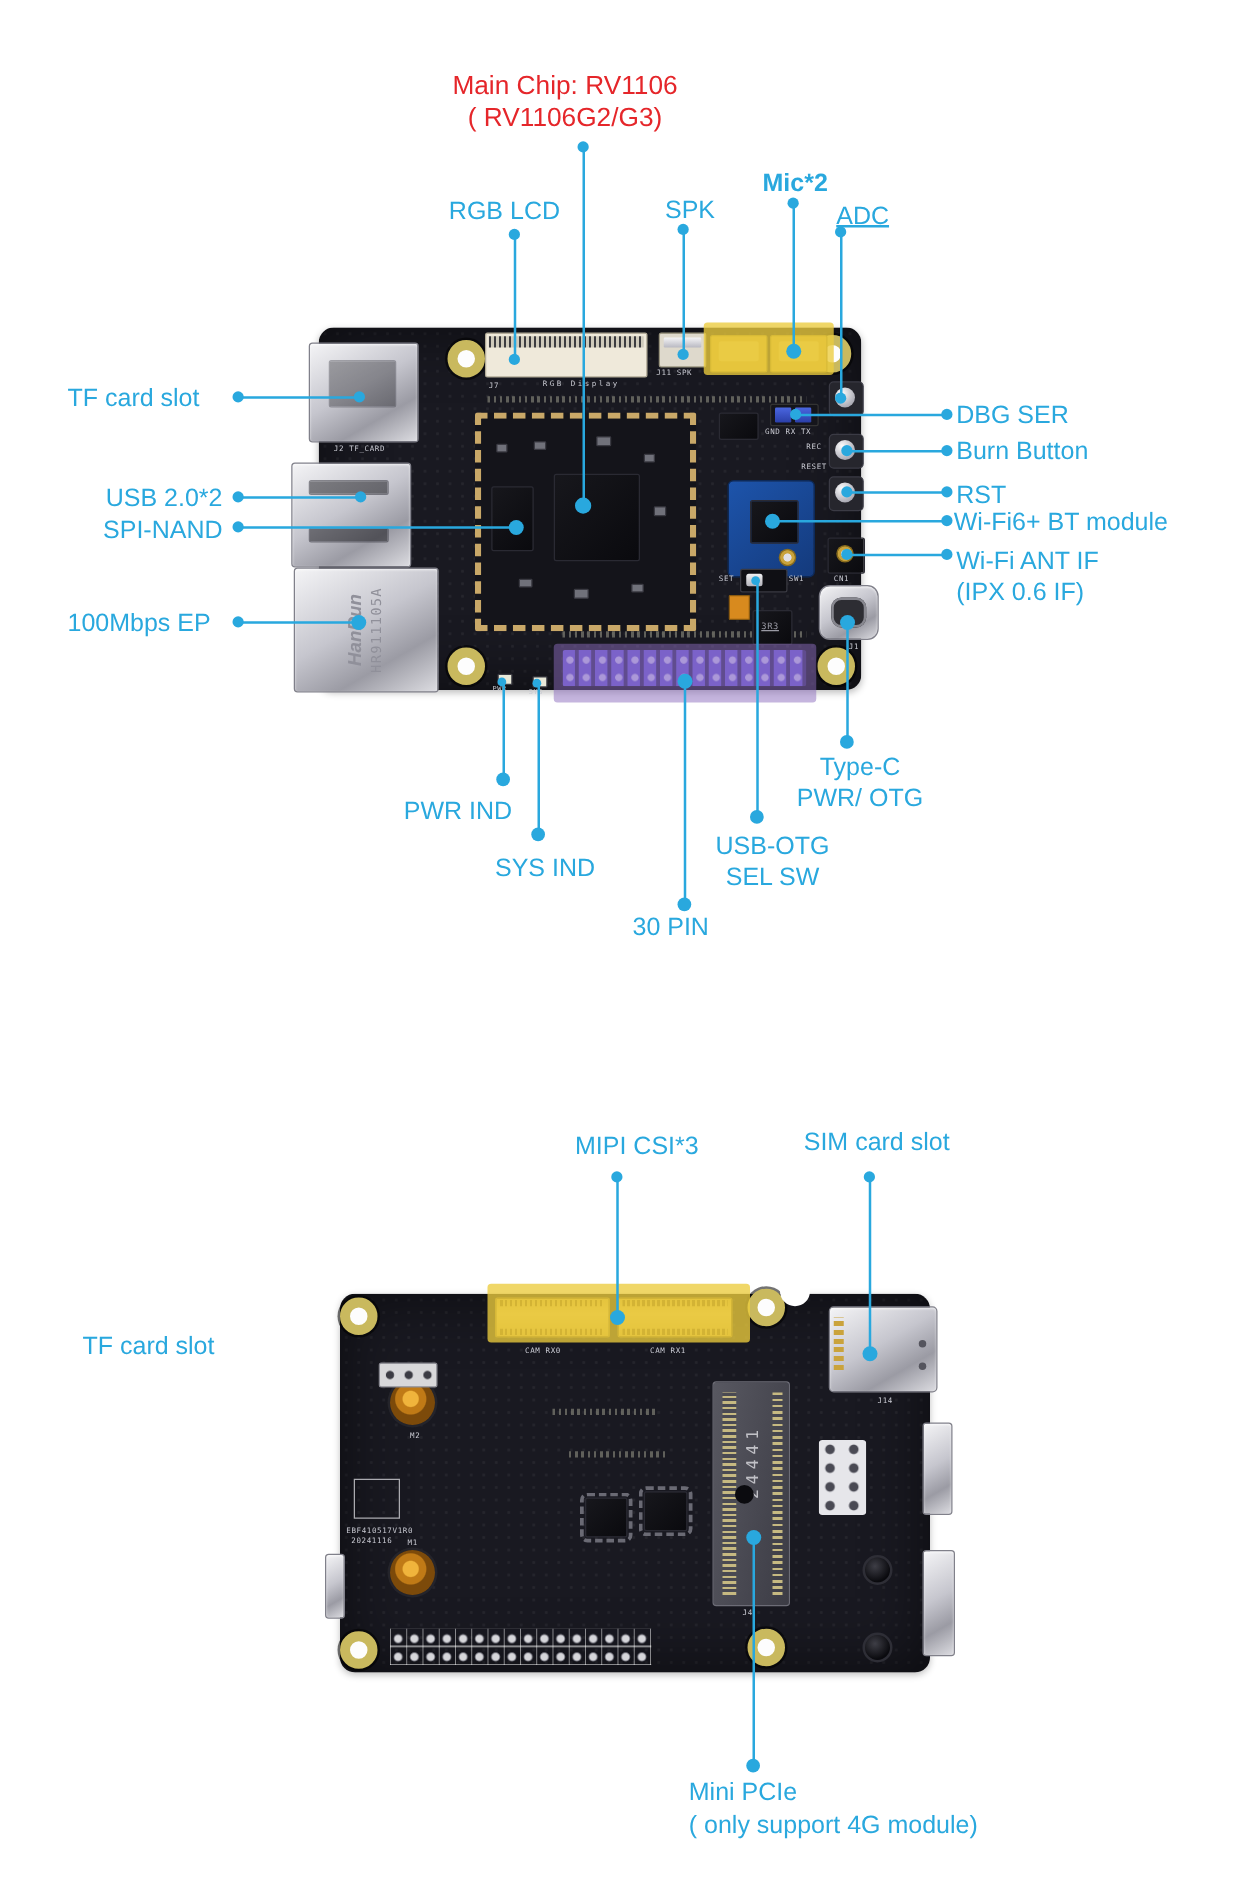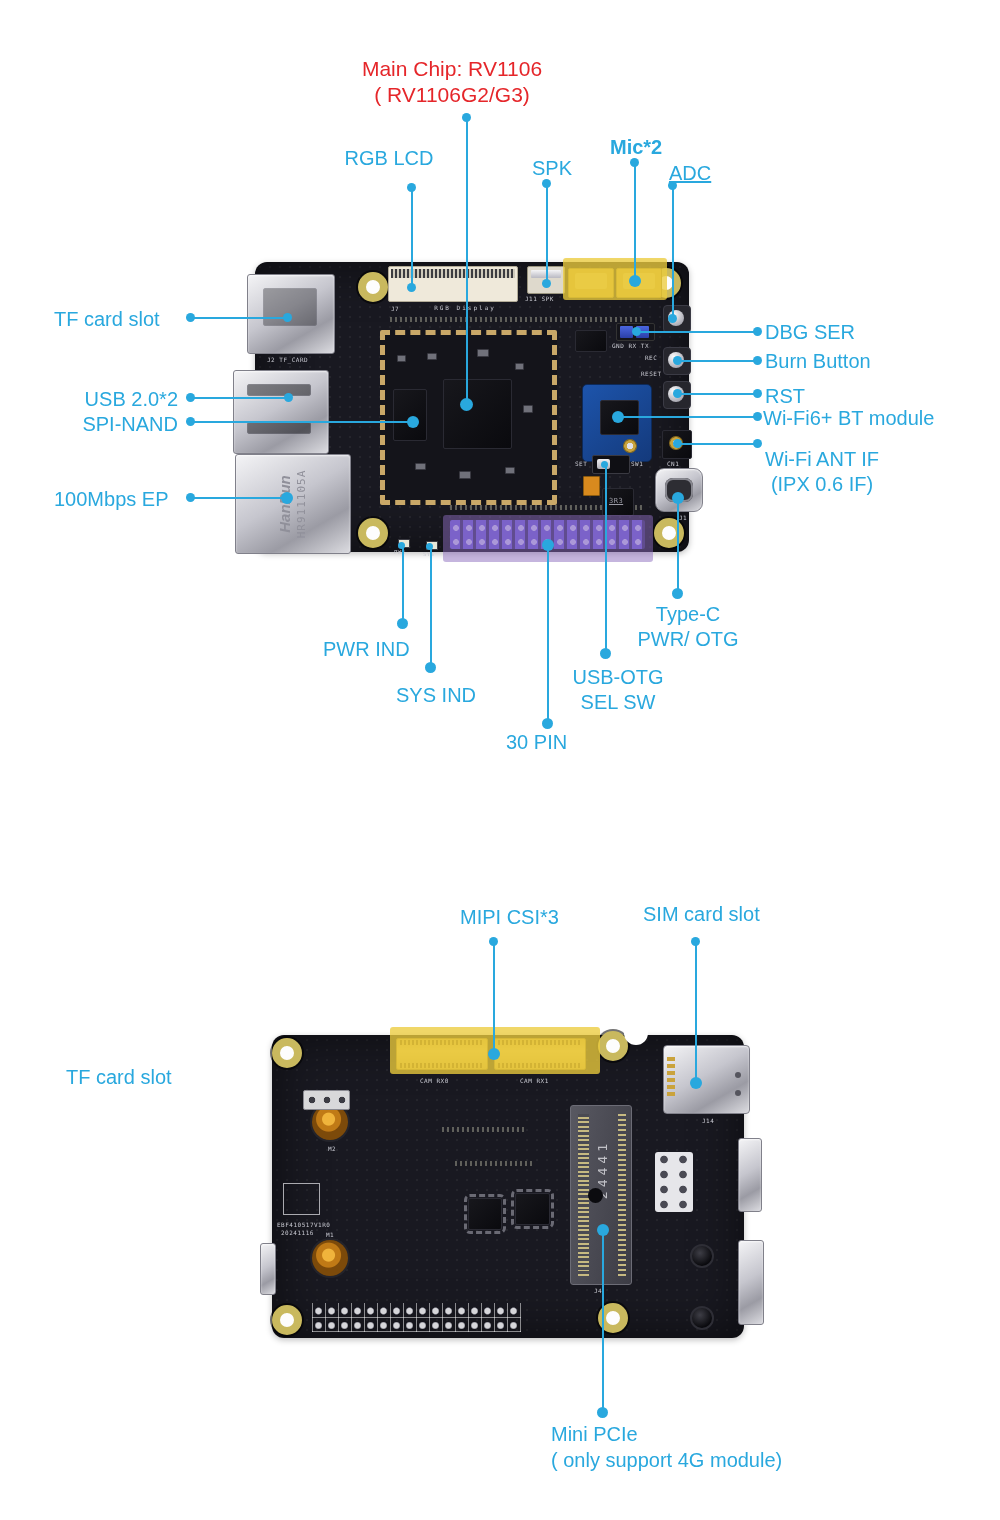--- a/index.html
+++ b/index.html
@@ -326,33 +326,33 @@
   <div class="ldot" style="left:690px;top:1077px;width:12px;height:12px;"></div>
 
   <div class="lline" style="left:602px;top:1230px;width:2px;height:182px;"></div>
   <div class="ldot" style="left:597px;top:1224px;width:12px;height:12px;"></div>
   <div class="ldot" style="left:597px;top:1407px;width:11px;height:11px;"></div>
 
   <div class="lbl red ctr" style="left:332px;top:56px;width:240px;">
     <div>Main Chip: RV1106</div>
     <div>( RV1106G2/G3)</div>
   </div>
-  <div class="lbl rgt" style="left:330px;top:146px;width:118px;text-align:center;">RGB LCD</div>
+  <div class="lbl rgt" style="left:330px;top:157px;width:118px;">RGB LCD</div>
   <div class="lbl" style="left:532px;top:156px;">SPK</div>
   <div class="lbl" style="left:610px;top:135px;font-weight:bold;">Mic*2</div>
   <div class="lbl" style="left:669px;top:161px;text-decoration:underline;">ADC</div>
   <div class="lbl" style="left:54px;top:307px;">TF card slot</div>
   <div class="lbl rgt" style="left:71px;top:387px;width:107px;">USB 2.0*2</div>
   <div class="lbl rgt" style="left:69px;top:412px;width:109px;">SPI-NAND</div>
   <div class="lbl" style="left:54px;top:487px;">100Mbps EP</div>
   <div class="lbl" style="left:765px;top:320px;">DBG SER</div>
   <div class="lbl" style="left:765px;top:349px;">Burn Button</div>
   <div class="lbl" style="left:765px;top:384px;">RST</div>
   <div class="lbl" style="left:763px;top:406px;">Wi-Fi6+ BT module</div>
-  <div class="lbl" style="left:765px;top:447px;text-align:center;">
+  <div class="lbl" style="left:765px;top:437px;">
     <div>Wi-Fi ANT IF</div>
     <div>(IPX 0.6 IF)</div>
   </div>
   <div class="lbl" style="left:323px;top:637px;">PWR IND</div>
   <div class="lbl" style="left:396px;top:683px;">SYS IND</div>
   <div class="lbl" style="left:506px;top:730px;">30 PIN</div>
   <div class="lbl ctr" style="left:558px;top:665px;width:120px;">
     <div>USB-OTG</div>
     <div>SEL SW</div>
   </div>

